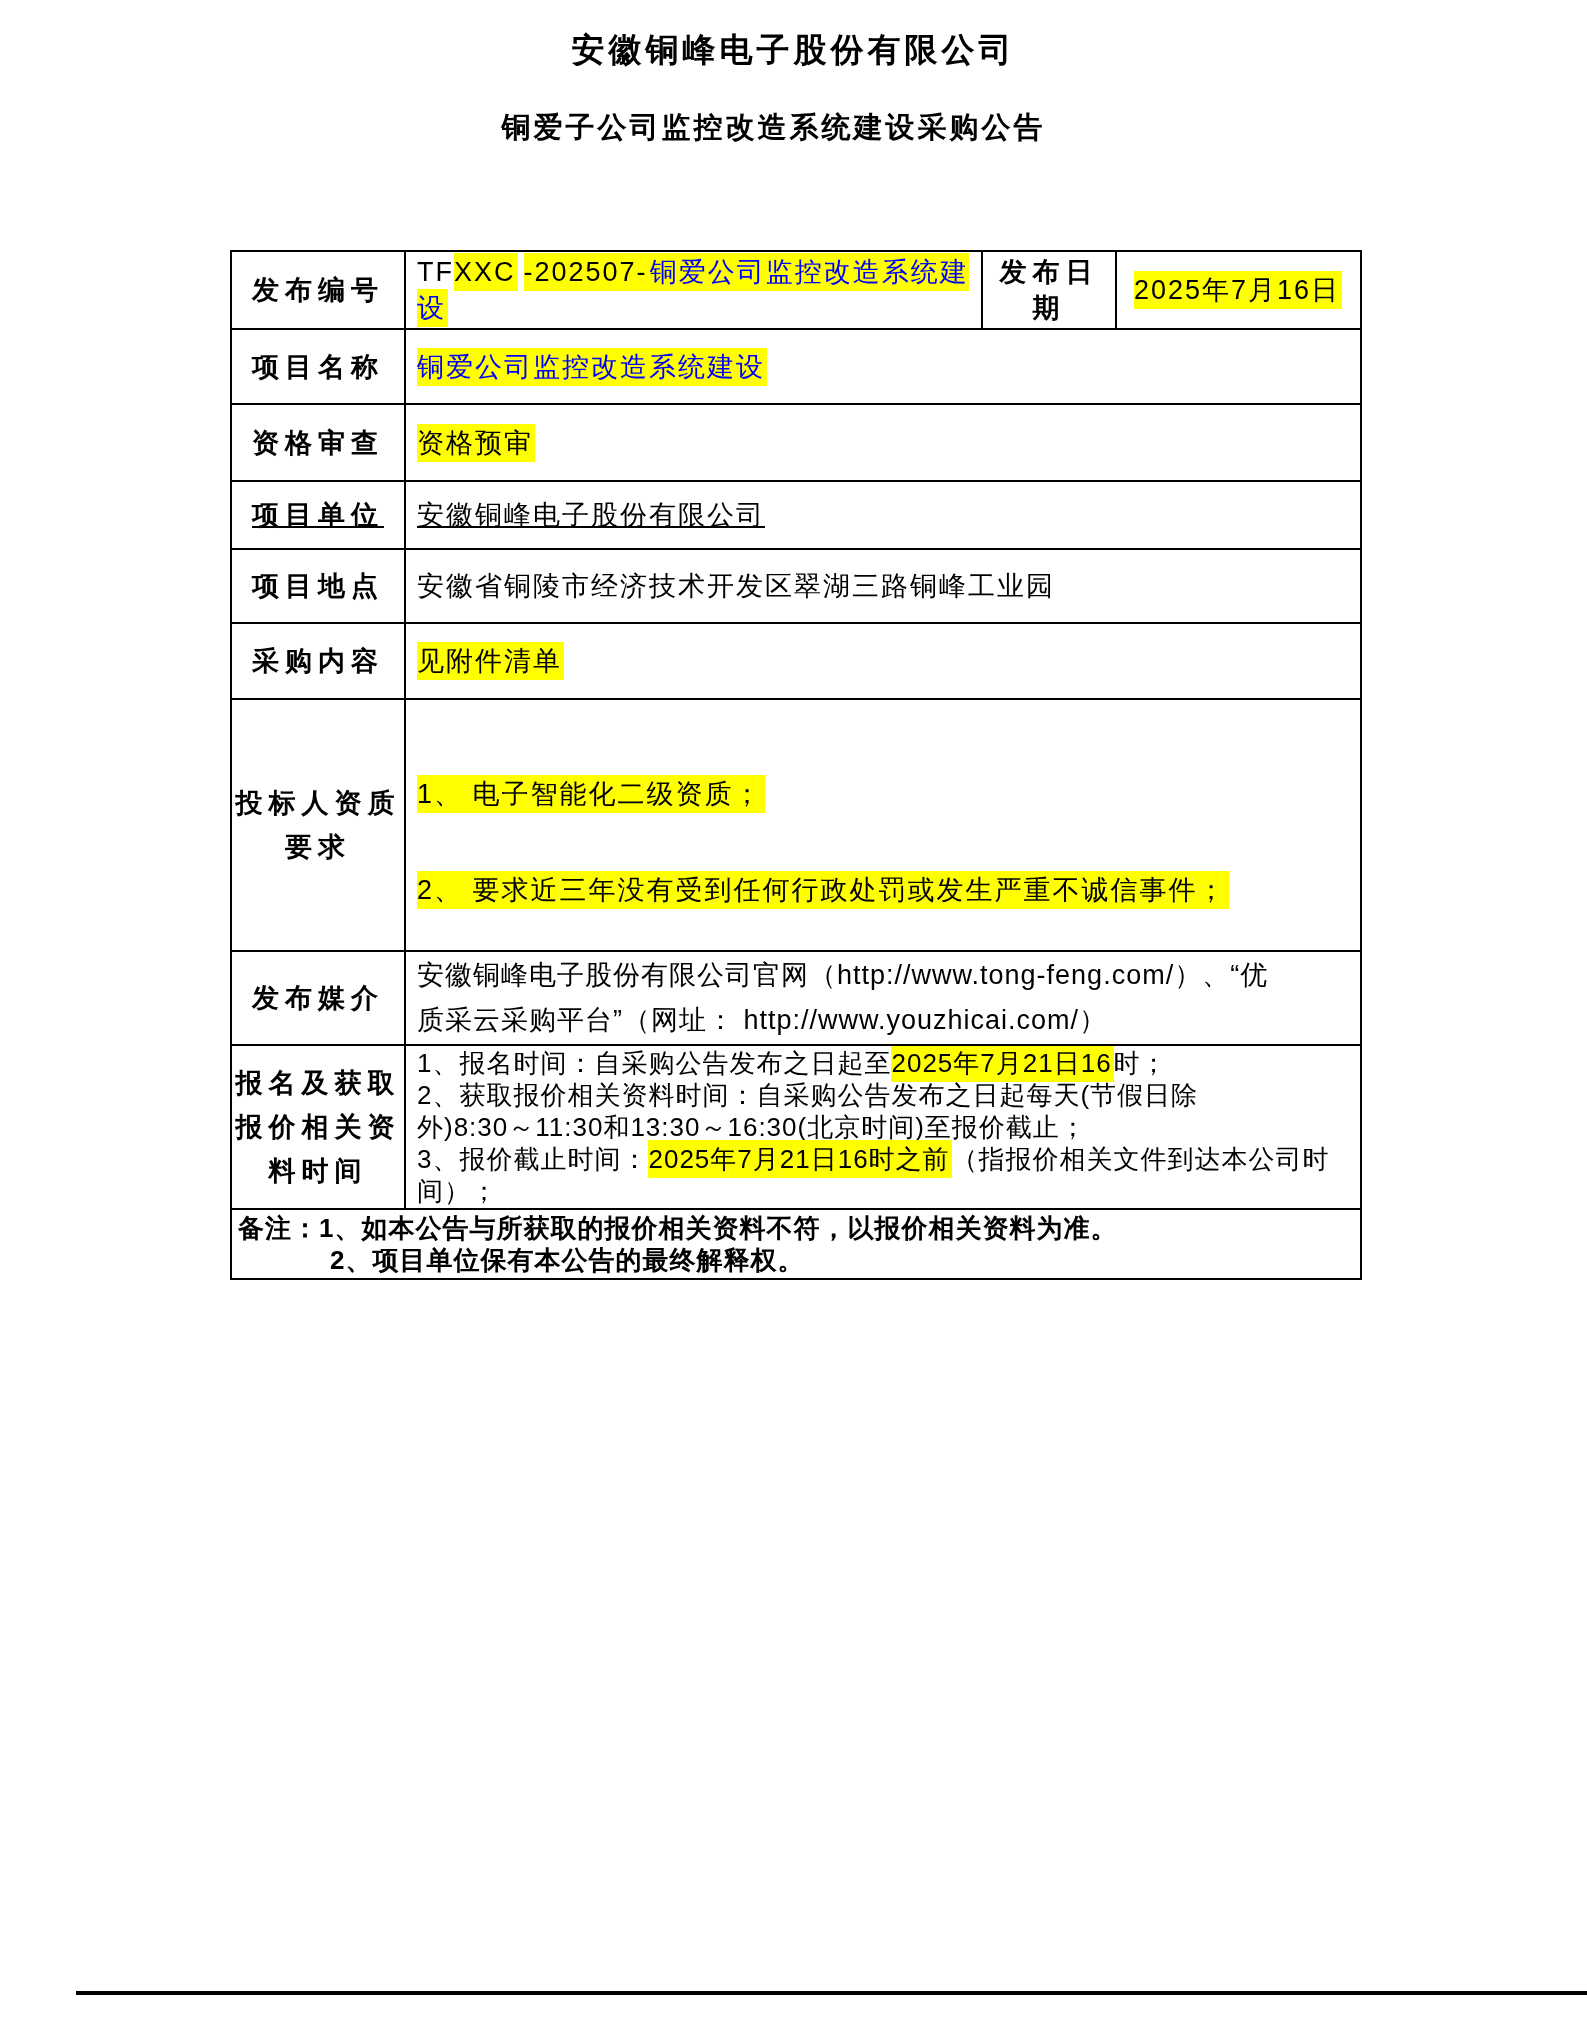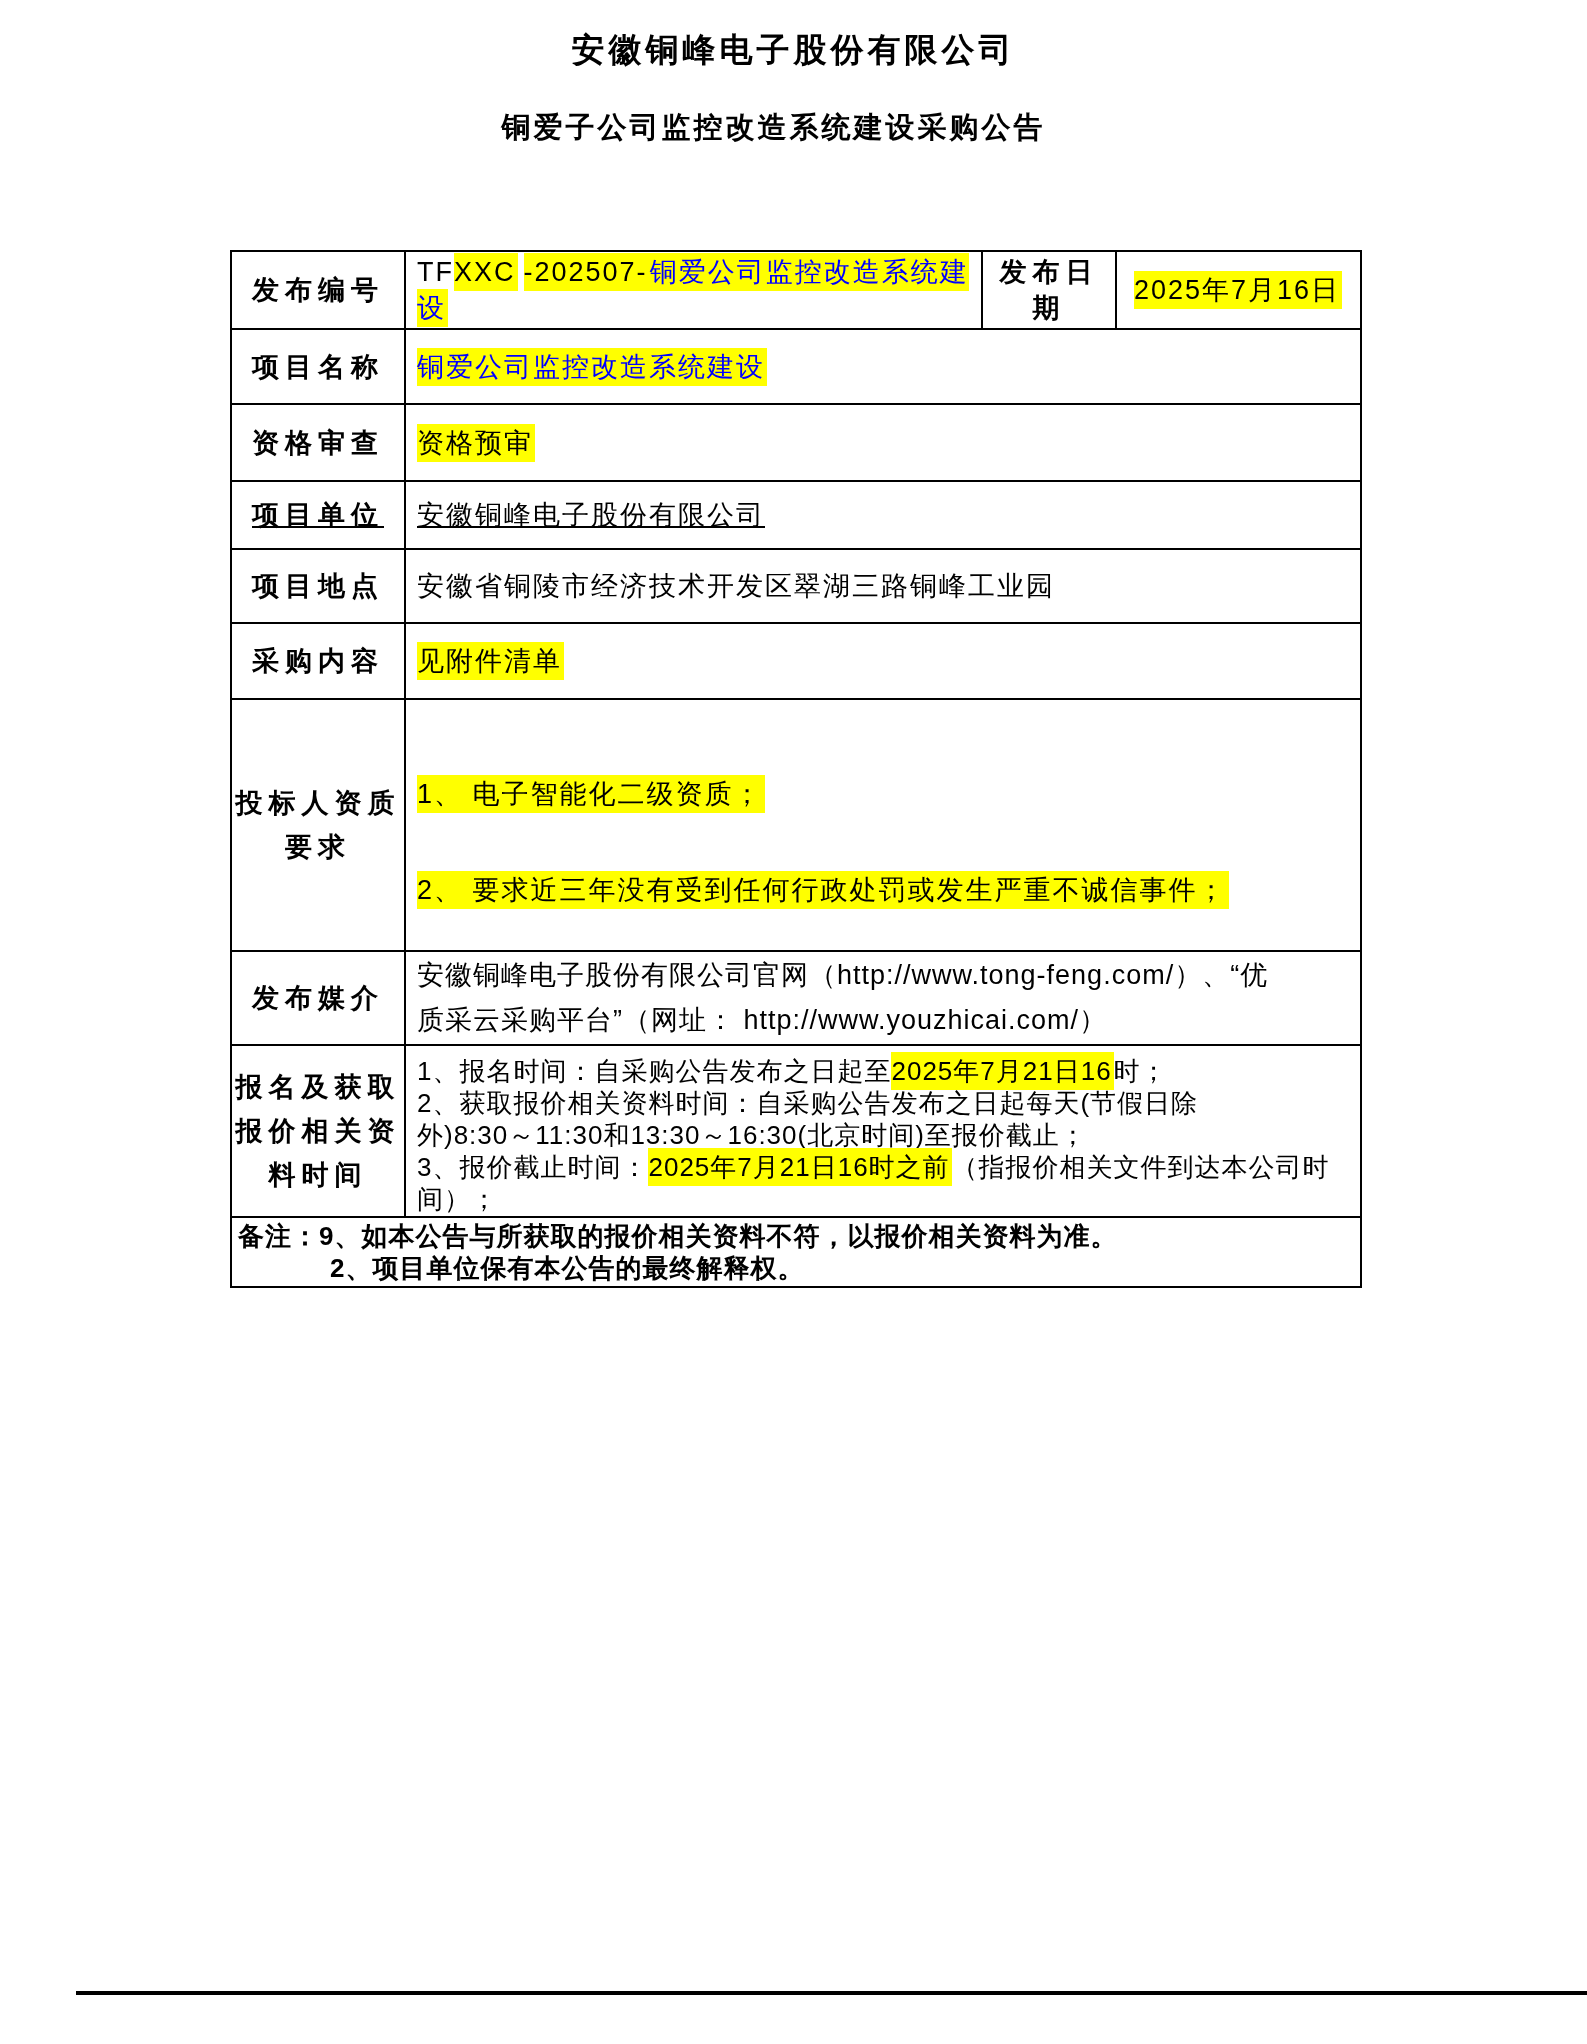--- a/index.html
+++ b/index.html
@@ -40,21 +40,21 @@
   .gap{margin-left:6px;}
   td.center{text-align:center;padding-left:0;}
   
   td.qual{vertical-align:top;padding-top:74px;}
   td.qual .item1{margin-bottom:56px;line-height:40px;}
   td.qual .item2{line-height:40px;}
   
   td.media{font-size:27px;letter-spacing:1px;}
   td.media .line{line-height:45px;}
   
-  td.signup{vertical-align:top;font-size:26px;letter-spacing:1px;padding-top:9px;}
+  td.signup{vertical-align:top;font-size:26px;letter-spacing:1px;padding-top:1px;}
   td.signup .line{line-height:32px;}
   
   td.contact{vertical-align:top;padding:6px 0 0 6px;font-size:27px;letter-spacing:2px;}
   td.contact .heading{font-weight:bold;font-size:28px;line-height:38px;letter-spacing:3px;}
   td.contact .lines{margin-left:56px;}
   td.contact .line{line-height:34px;}
   
   td.remark{vertical-align:top;padding:2px 0 0 6px;font-size:26px;font-weight:bold;letter-spacing:1px;}
   td.remark .line{line-height:32px;}
   td.remark .line2{margin-left:92px;}
@@ -128,20 +128,20 @@
     <td class="val signup" colspan="3">
           <div class="line"><span>1、报名时间：自采购公告发布之日起至</span><span class="hl">2025年7月21日16</span><span>时；</span></div>
           <div class="line"><span>2、获取报价相关资料时间：自采购公告发布之日起每天(节假日除</span></div>
           <div class="line"><span>外)8:30～11:30和13:30～16:30(北京时间)至报价截止；</span></div>
           <div class="line"><span>3、报价截止时间：</span><span class="hl">2025年7月21日16时之前</span><span>（指报价相关文件到达本公司时</span></div>
           <div class="line"><span>间）；</span></div>
         </td>
   </tr>
   <tr class="r11">
     <td class="remark" colspan="4">
-      <div class="line line1">备注：9、如本公告与所获取的报价相关资料不符，以报价相关资料为准。</div>
+      <div class="line line1">备注：1、如本公告与所获取的报价相关资料不符，以报价相关资料为准。</div>
       <div class="line line2">2、项目单位保有本公告的最终解释权。</div>
     </td>
   </tr>
 </tbody>
   </table>
 
 <div class="bottom-rule"></div>
 
 </body></html>

